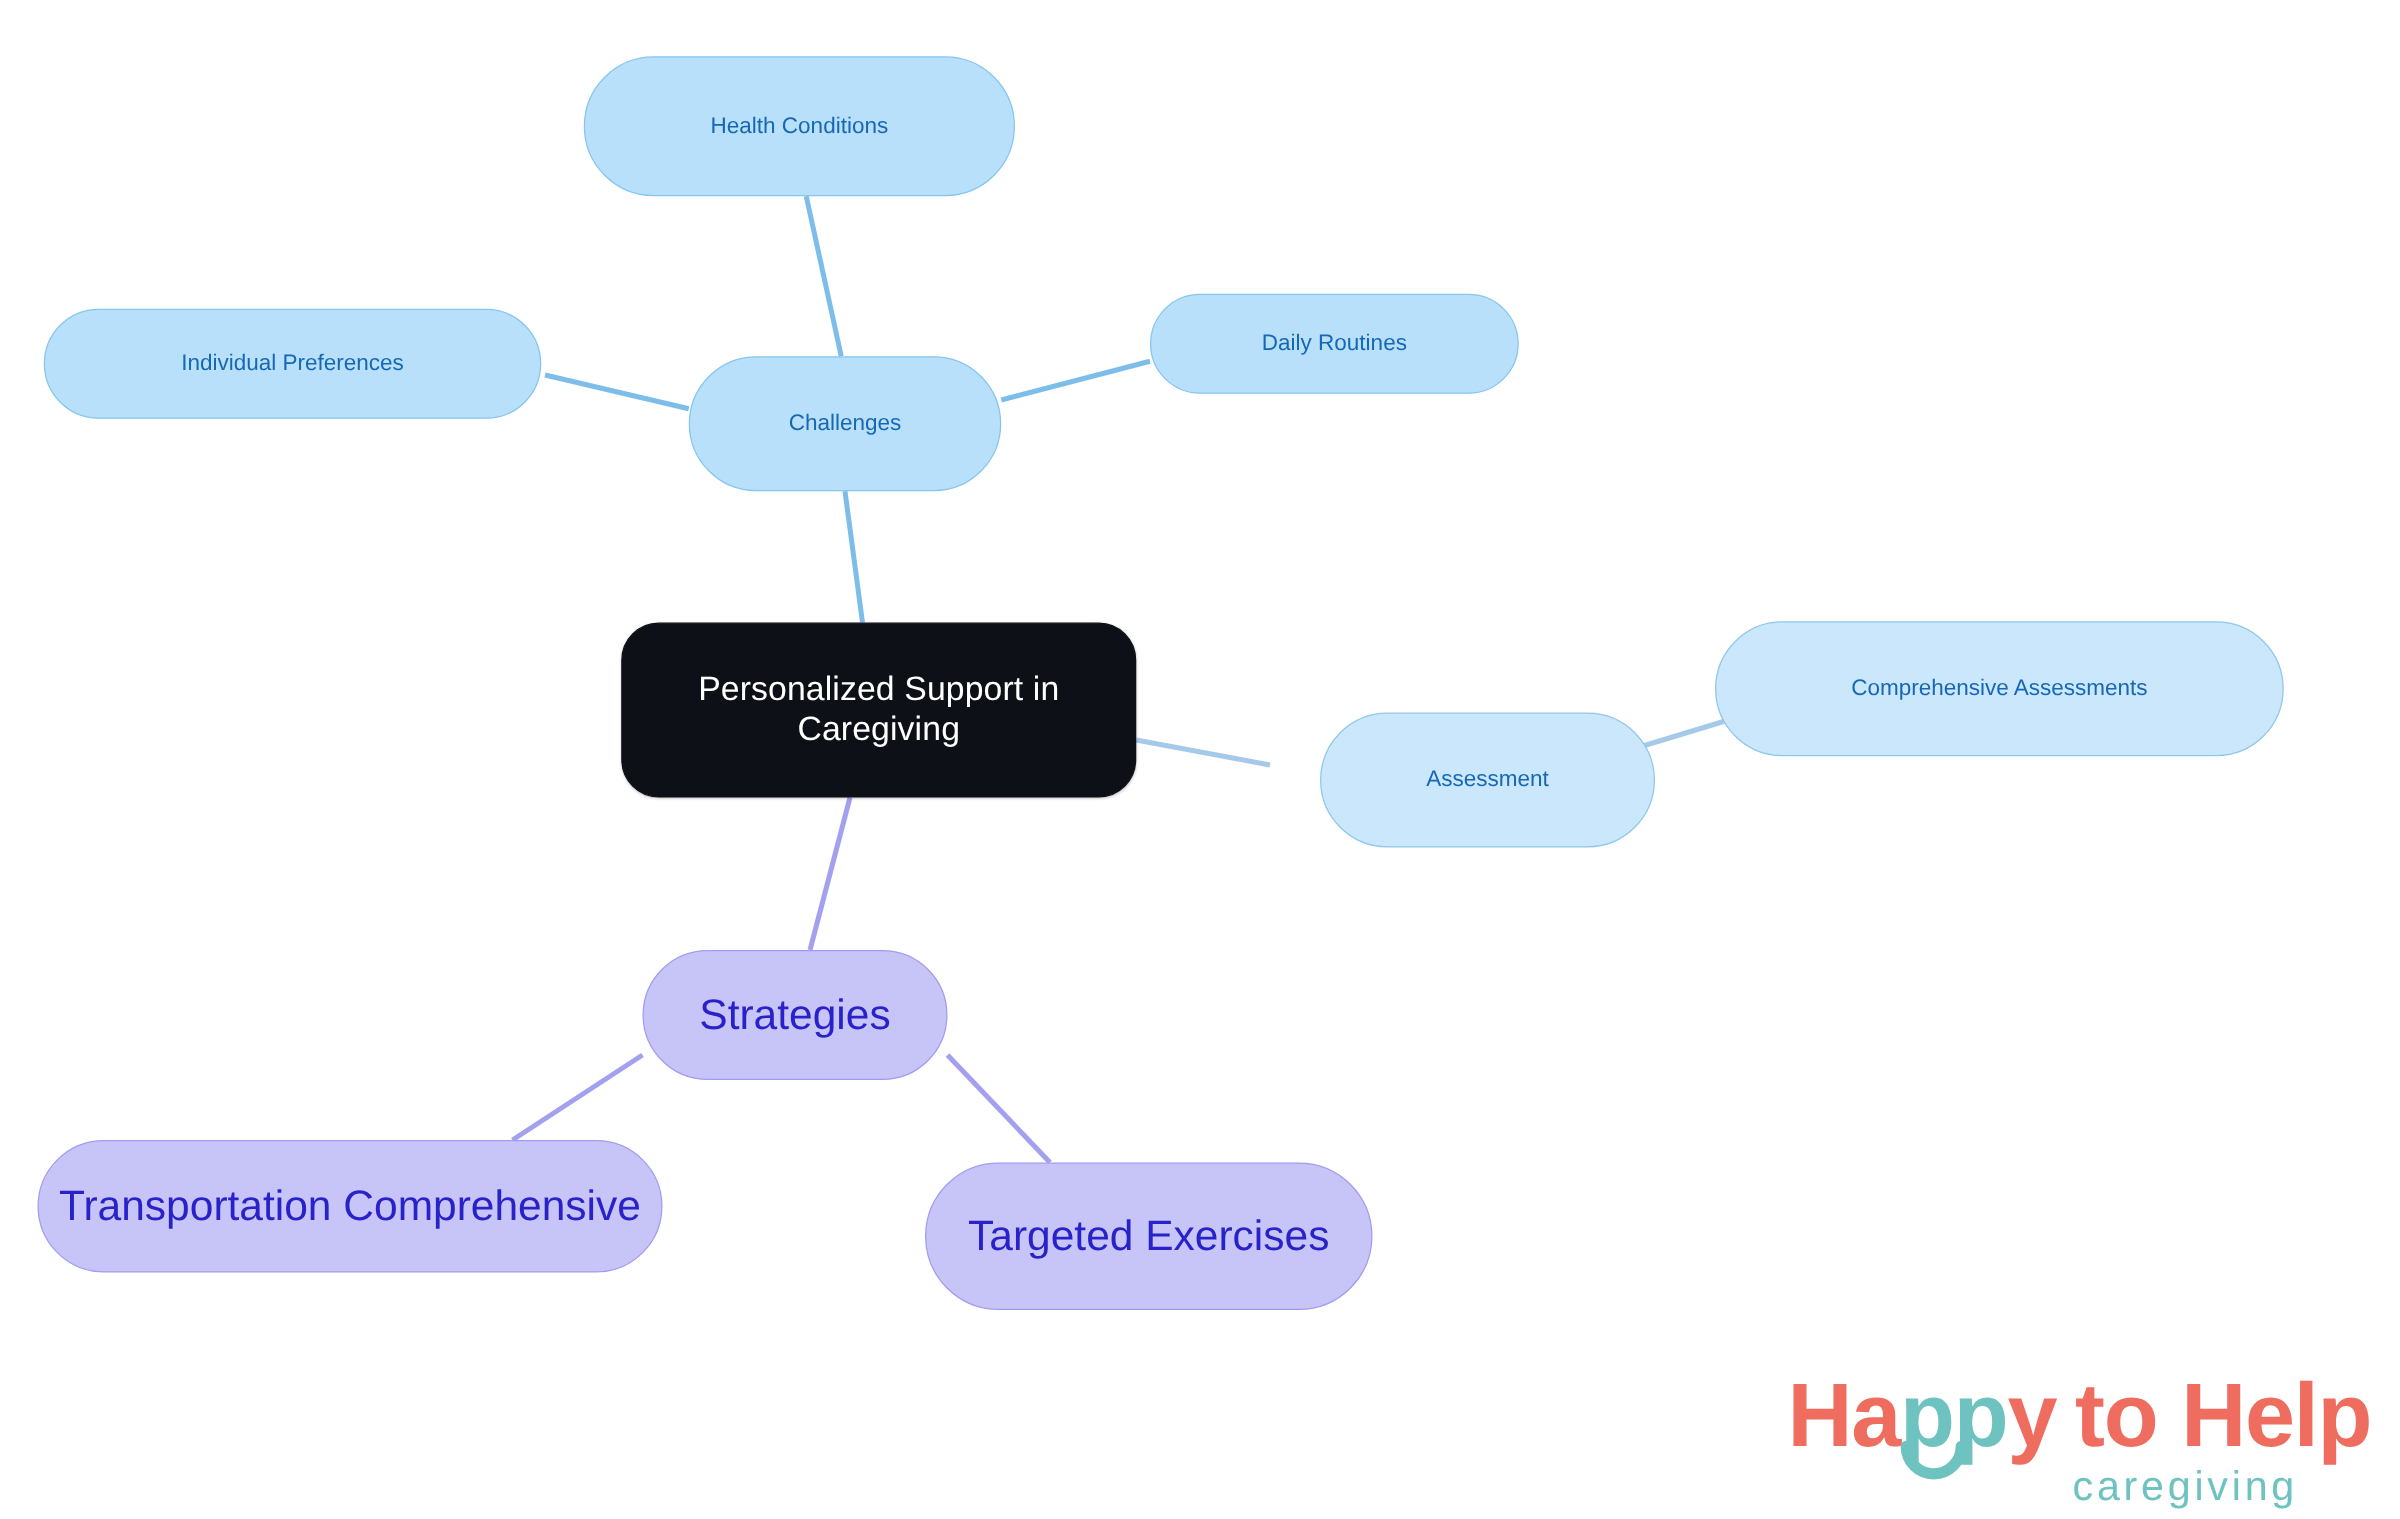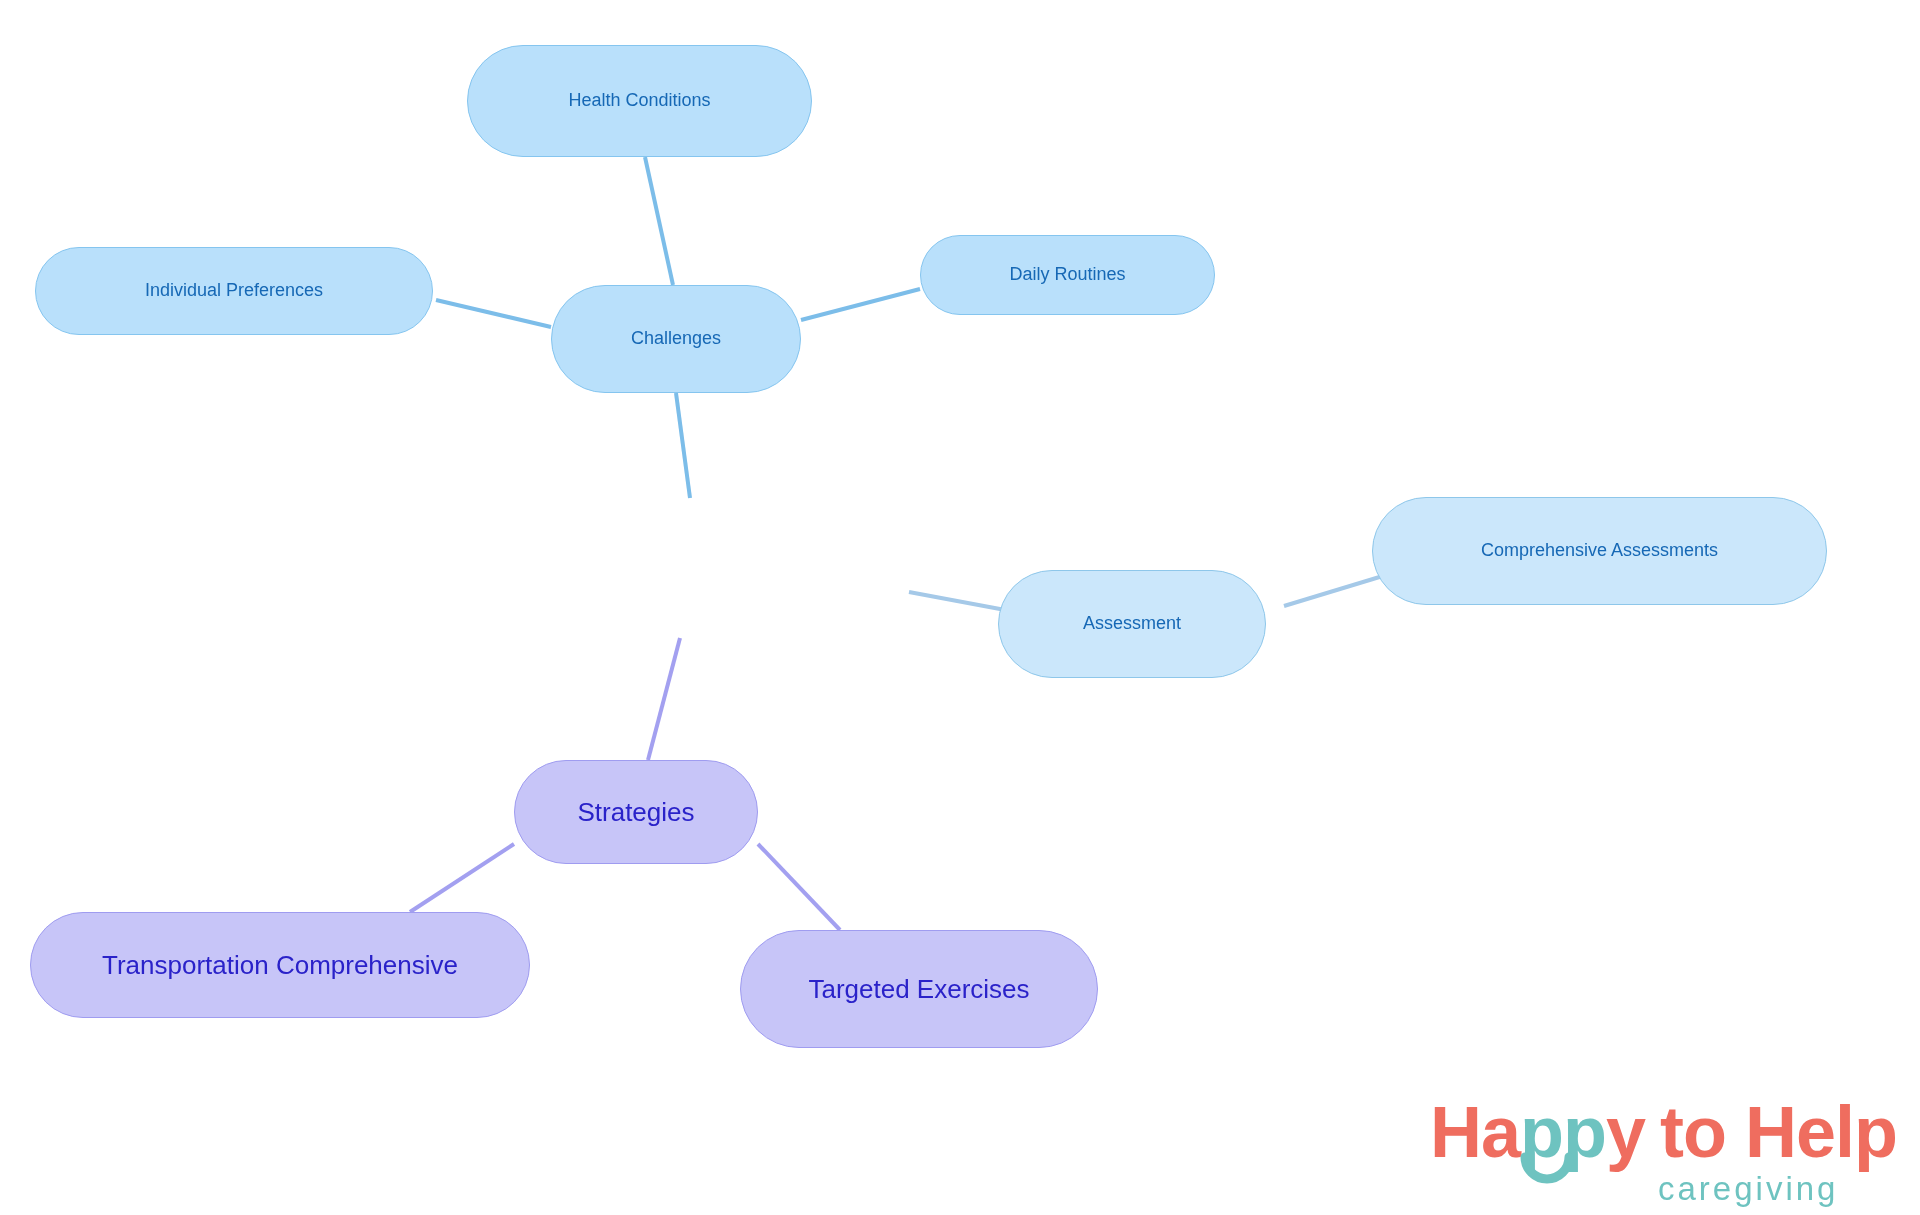--- a/index.html
+++ b/index.html
@@ -48,21 +48,21 @@
   .node.blue {
     background: #b9e0fb;
     border: 1.6px solid #85c5ef;
     color: #1668b5;
     font-size: 18px;
   }
   .node.purple {
     background: #c7c5f8;
     border: 1.6px solid #9f9cf0;
     color: #2a22c9;
-    font-size: 26px;
+    font-size: 34px;
   }
   #logo {
     position: absolute;
     left: 1430px;
     top: 1095px;
     width: 470px;
     height: 115px;
   }
 </style>
 </head>
@@ -84,30 +84,32 @@
 
     <path d="M 1284 606 L 1396 572" stroke="#a5c9e8" stroke-width="4" fill="none"></path>
 
     <path d="M 680 638 L 648 760" stroke="#a3a0f0" stroke-width="4" fill="none"></path>
 
     <path d="M 514 844 L 410 912" stroke="#a3a0f0" stroke-width="4" fill="none"></path>
 
     <path d="M 758 844 L 840 930" stroke="#a3a0f0" stroke-width="4" fill="none"></path>
   </svg>
 
+  <div class="node root" style="left:497px; top:498px; width:412px; height:140px;">Personalized Support in
+Caregiving</div>
 
   <div class="node blue" style="left:551px; top:285px; width:250px; height:108px;">Challenges</div>
 
   <div class="node blue" style="left:467px; top:45px; width:345px; height:112px;">Health Conditions</div>
 
   <div class="node blue" style="left:35px; top:247px; width:398px; height:88px;">Individual Preferences</div>
 
   <div class="node blue" style="left:920px; top:235px; width:295px; height:80px;">Daily Routines</div>
 
-  <div class="node blue" style="left:998px; top:570px; width:268px; height:108px; background:#cbe7fb; border-color:#8ec7ea;">Assessment</div>
+  <div class="node blue" style="left:1056px; top:570px; width:268px; height:108px; background:#cbe7fb; border-color:#8ec7ea;">Assessment</div>
 
   <div class="node blue" style="left:1372px; top:497px; width:455px; height:108px; background:#cbe7fb; border-color:#8ec7ea;">Comprehensive Assessments</div>
 
   <div class="node purple" style="left:514px; top:760px; width:244px; height:104px;">Strategies</div>
 
   <div class="node purple" style="left:30px; top:912px; width:500px; height:106px;">Transportation Comprehensive</div>
 
   <div class="node purple" style="left:740px; top:930px; width:358px; height:118px;">Targeted Exercises</div>
 
   <svg id="logo" viewBox="0 0 470 115" xmlns="http://www.w3.org/2000/svg">

